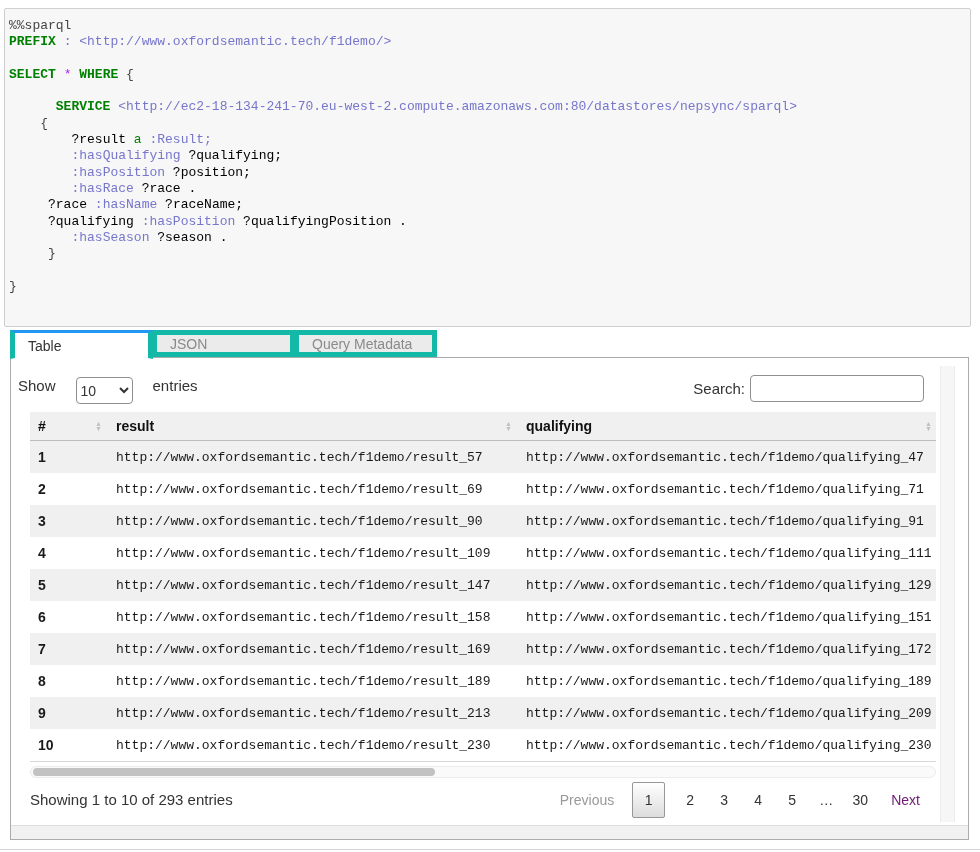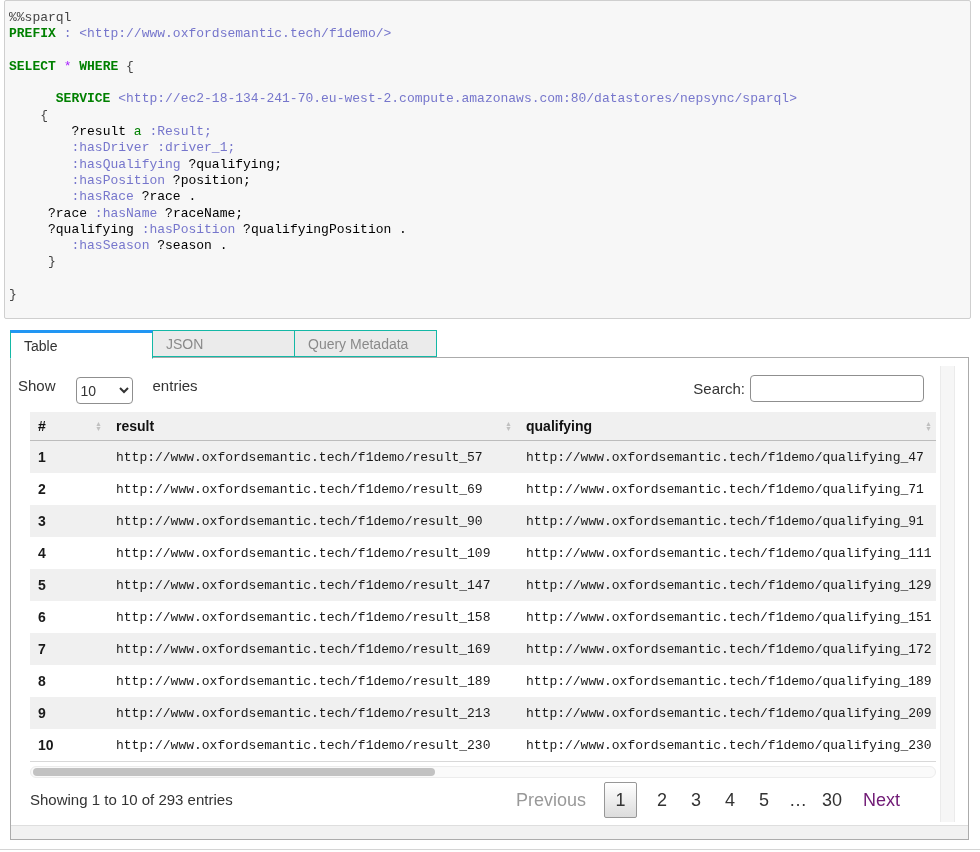--- a/index.html
+++ b/index.html
@@ -1,34 +1,34 @@
 <!DOCTYPE html>
 <html><head>
 <meta charset="utf-8">
 <style>
   html,body{margin:0;padding:0;background:#fff;}
   body{width:980px;height:852px;position:relative;overflow:hidden;
        font-family:"Liberation Sans",sans-serif;color:#333;}
   
-  .code-cell{position:absolute;left:4px;top:0;width:961px;height:308px;
+  .code-cell{position:absolute;left:4px;top:8px;width:961px;height:308px;
     background:#f7f7f7;border:1px solid #cfcfcf;border-radius:2px;
     padding:9px 0 0 4px;overflow:hidden;}
   .code-line{height:16.3px;white-space:pre;
     font-family:"Liberation Mono","DejaVu Sans Mono",monospace;
     font-size:13px;line-height:16.3px;color:#444;}
   .tok-k{color:#008000;font-weight:bold;}
   .tok-a{color:#008000;}
   .tok-u{color:#7676cc;}
   .tok-v{color:#000;}
   .tok-o{color:#aa22ff;}
   .tok-t{color:#444;}
   
   .tabbar{position:absolute;left:10px;top:330px;height:28px;display:flex;z-index:3;}
   .tab{width:143px;height:27px;box-sizing:border-box;display:flex;align-items:center;
-    padding-left:13px;font-size:14px;background:#ebebeb;border:1px solid #14b8a6;
+    padding-left:13px;font-size:14px;background:#ebebeb;border:5px solid #14b8a6;
     color:#8a8a8a;margin-left:-1px;cursor:pointer;}
   .tab:first-child{margin-left:0;}
   .tab.active{background:#fff;color:#333;border-top:3px solid #2196F3;
     border-bottom:1px solid #fff;height:29px;position:relative;z-index:4;}
   
   .panel{position:absolute;left:10px;top:357px;width:957px;height:481px;
     background:#fff;border:1px solid #ababab;z-index:1;}
   
   .show-ctl{position:absolute;left:7px;top:19px;display:flex;
     font-size:15px;color:#333;gap:12px;}
@@ -55,22 +55,22 @@
   .sorticons{position:absolute;right:6px;top:50%;transform:translateY(-50%);
     display:flex;flex-direction:column;align-items:center;}
   .sorticons span{font-size:7px;line-height:5px;color:#c0c0c0;}
   
   .hscroll{position:absolute;left:19px;top:408px;width:906px;height:12px;
     background:#fafafa;border:1px solid #ececec;border-radius:7px;box-sizing:border-box;}
   .hscroll .thumb{position:absolute;left:2px;top:1px;width:402px;height:8px;
     background:#c2c2c2;border-radius:5px;}
   
   .info{position:absolute;left:19px;top:433px;font-size:15px;color:#333;}
-  .pager{position:absolute;right:68px;top:424px;display:flex;align-items:center;
-    font-size:18px;color:#333;}
+  .pager{position:absolute;right:48px;top:424px;display:flex;align-items:center;
+    font-size:14px;color:#333;}
   .pager .prev{color:#999;margin-right:18px;cursor:default;}
   .pager .next{color:#701a75;margin-left:14px;cursor:pointer;}
   .pager .page{width:34px;text-align:center;cursor:pointer;}
   .pager .page.current{box-sizing:border-box;width:33px;height:36px;line-height:34px;
     border:1px solid #979797;border-radius:2px;
     background:linear-gradient(#ffffff,#dcdcdc);margin-right:8px;}
   
   .vscroll{position:absolute;left:929px;top:8px;width:13px;height:456px;
     background:#f6f6f6;border-left:1px solid #ebebeb;border-right:1px solid #ebebeb;}
   
@@ -83,21 +83,20 @@
 
 <div class="code-cell" id="code">
     <div class="code-line"><span class="tok-t">%%sparql</span></div>
     <div class="code-line"><span class="tok-k">PREFIX</span><span class="tok-t"> </span><span class="tok-u">:</span><span class="tok-t"> </span><span class="tok-u">&lt;http://www.oxfordsemantic.tech/f1demo/&gt;</span></div>
     <div class="code-line"></div>
     <div class="code-line"><span class="tok-k">SELECT</span><span class="tok-t"> </span><span class="tok-o">*</span><span class="tok-t"> </span><span class="tok-k">WHERE</span><span class="tok-t"> {</span></div>
     <div class="code-line"></div>
     <div class="code-line"><span class="tok-t">      </span><span class="tok-k">SERVICE</span><span class="tok-t"> </span><span class="tok-u">&lt;http://ec2-18-134-241-70.eu-west-2.compute.amazonaws.com:80/datastores/nepsync/sparql&gt;</span></div>
     <div class="code-line"><span class="tok-t">    {</span></div>
     <div class="code-line"><span class="tok-t">        </span><span class="tok-v">?result</span><span class="tok-t"> </span><span class="tok-a">a</span><span class="tok-t"> </span><span class="tok-u">:Result;</span></div>
-    <div class="code-line"><span class="tok-t">        </span><span class="tok-u">:hasDriver</span><span class="tok-t"> </span><span class="tok-u">:driver_1;</span></div>
     <div class="code-line"><span class="tok-t">        </span><span class="tok-u">:hasQualifying</span><span class="tok-t"> </span><span class="tok-v">?qualifying;</span></div>
     <div class="code-line"><span class="tok-t">        </span><span class="tok-u">:hasPosition</span><span class="tok-t"> </span><span class="tok-v">?position;</span></div>
     <div class="code-line"><span class="tok-t">        </span><span class="tok-u">:hasRace</span><span class="tok-t"> </span><span class="tok-v">?race .</span></div>
     <div class="code-line"><span class="tok-t">     </span><span class="tok-v">?race</span><span class="tok-t"> </span><span class="tok-u">:hasName</span><span class="tok-t"> </span><span class="tok-v">?raceName;</span></div>
     <div class="code-line"><span class="tok-t">     </span><span class="tok-v">?qualifying</span><span class="tok-t"> </span><span class="tok-u">:hasPosition</span><span class="tok-t"> </span><span class="tok-v">?qualifyingPosition .</span></div>
     <div class="code-line"><span class="tok-t">        </span><span class="tok-u">:hasSeason</span><span class="tok-t"> </span><span class="tok-v">?season .</span></div>
     <div class="code-line"><span class="tok-t">     }</span></div>
     <div class="code-line"></div>
     <div class="code-line"><span class="tok-t">}</span></div>
   </div>

